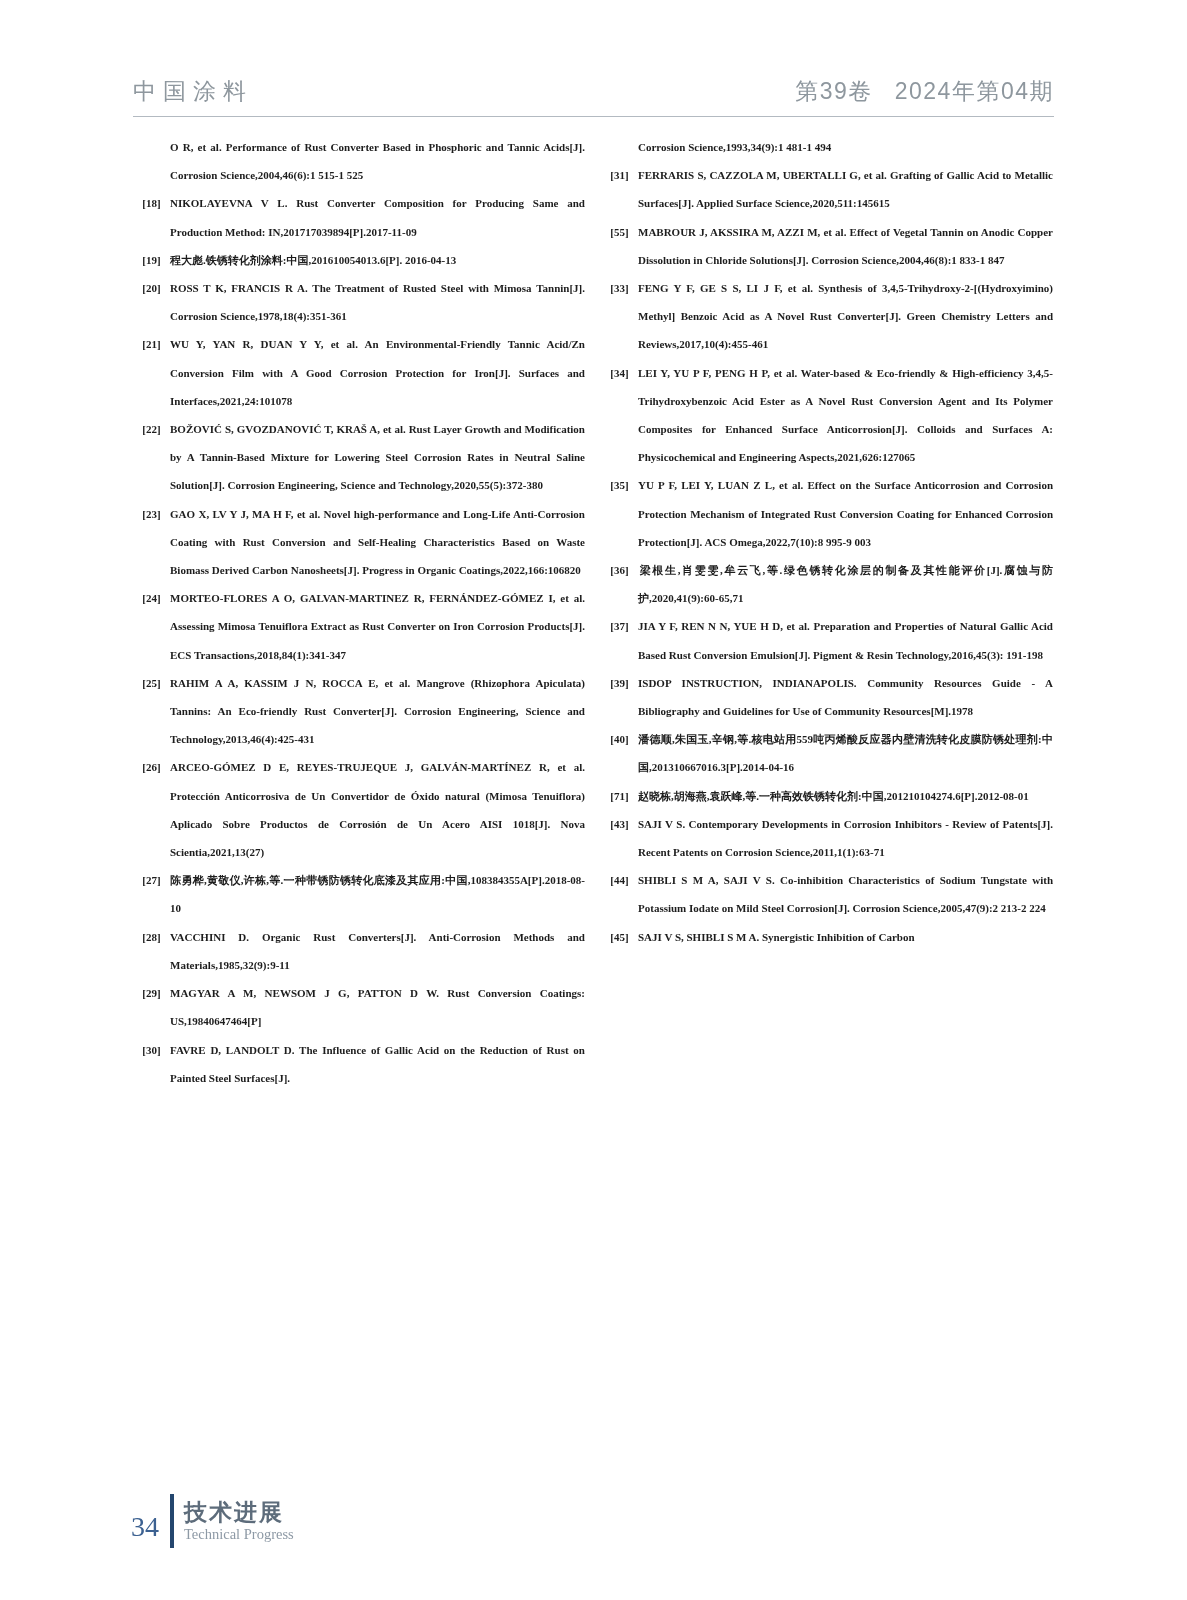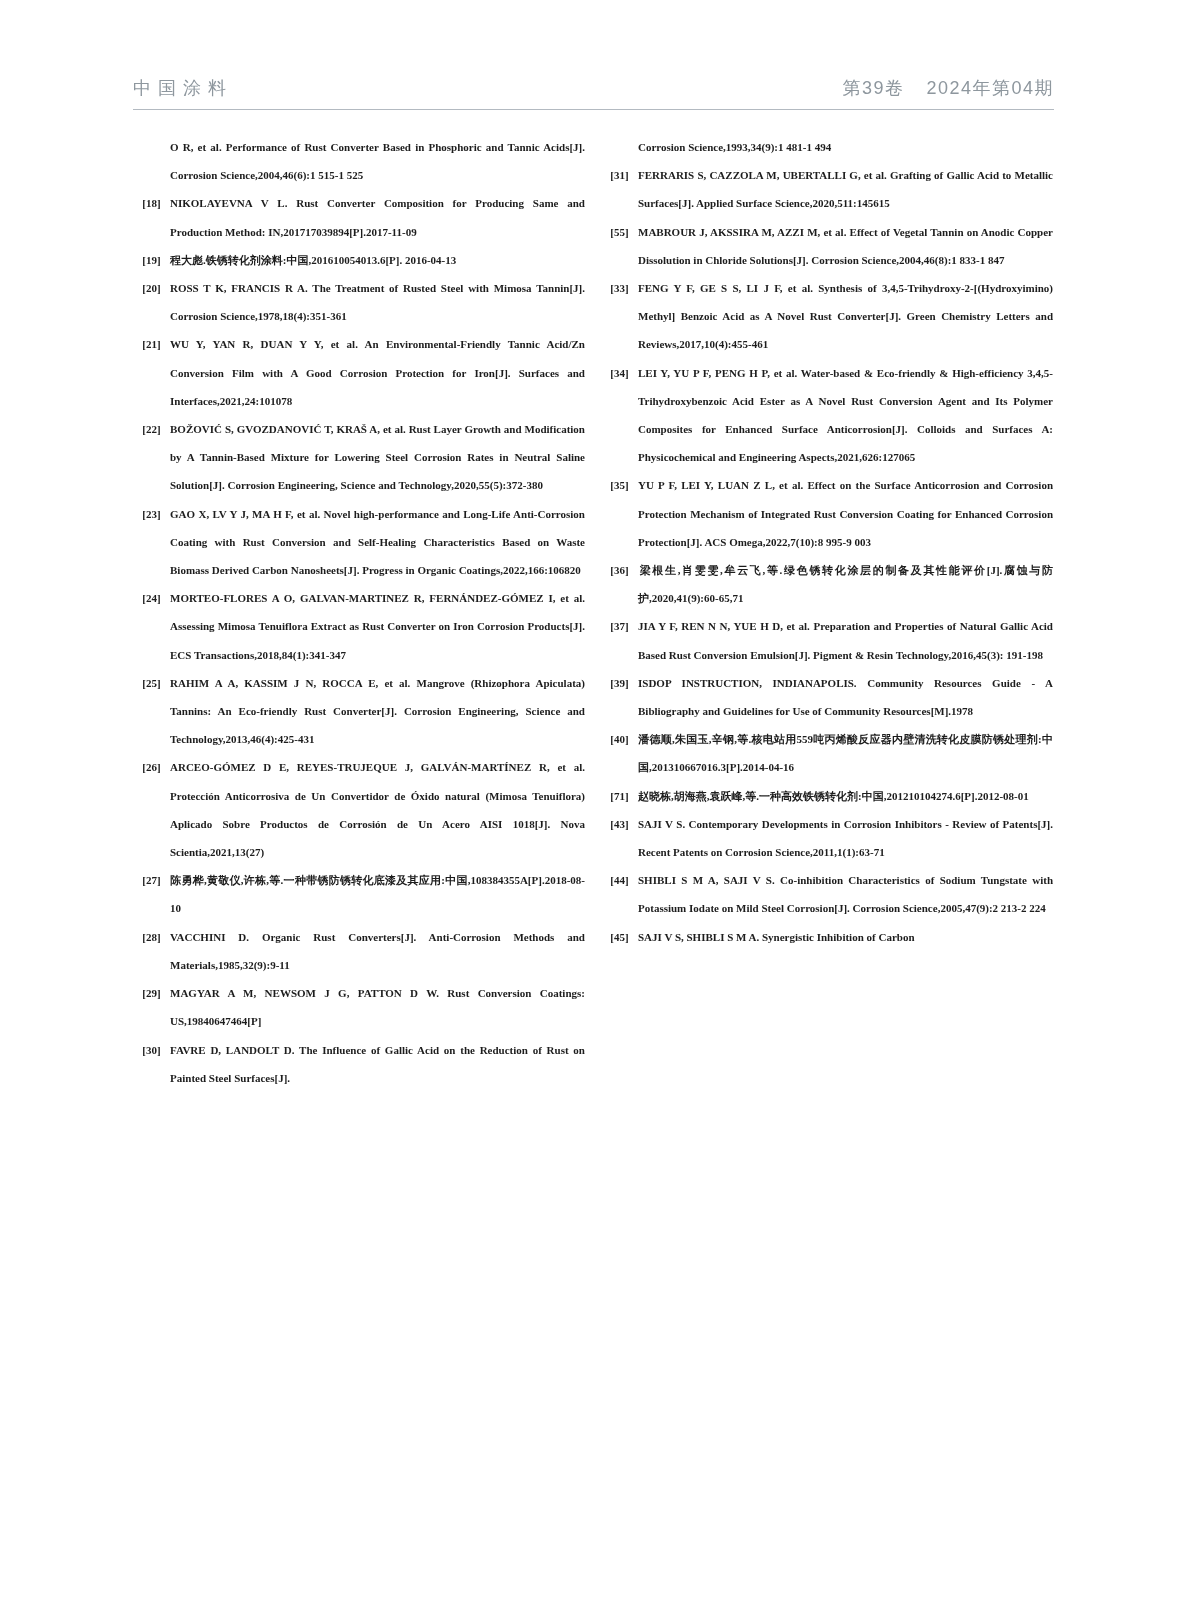--- a/index.html
+++ b/index.html
@@ -17,21 +17,21 @@
     position:absolute;
     left:133px; top:76px;
     width:921px;
     display:flex;
     justify-content:space-between;
     align-items:flex-end;
     padding-bottom:9px;
     border-bottom:1.5px solid #b3bac1;
     font-family:"Liberation Sans","DejaVu Sans",sans-serif;
     color:#8e979e;
-    font-size:18px;
+    font-size:23px;
   }
   .journal-name { letter-spacing:7px; }
   .issue-info span { letter-spacing:1.5px; }
   .issue-info .vol { margin-right:22px; }
 
   
   .col {
     position:absolute;
     top:133px;
     width:452px;
@@ -133,14 +133,22 @@
       <li class="ref"><span class="ref-label">[37]</span><span class="ref-text">JIA Y F, REN N N, YUE H D, et al. Preparation and Properties of Natural Gallic Acid Based Rust Conversion Emulsion[J]. Pigment &amp; Resin Technology,2016,45(3): 191-198</span></li>
       <li class="ref"><span class="ref-label">[39]</span><span class="ref-text">ISDOP INSTRUCTION, INDIANAPOLIS. Community Resources Guide - A Bibliography and Guidelines for Use of Community Resources[M].1978</span></li>
       <li class="ref"><span class="ref-label">[40]</span><span class="ref-text">潘德顺,朱国玉,辛钢,等.核电站用559吨丙烯酸反应器内壁清洗转化皮膜防锈处理剂:中国,201310667016.3[P].2014-04-16</span></li>
       <li class="ref"><span class="ref-label">[71]</span><span class="ref-text">赵晓栋,胡海燕,袁跃峰,等.一种高效铁锈转化剂:中国,201210104274.6[P].2012-08-01</span></li>
       <li class="ref"><span class="ref-label">[43]</span><span class="ref-text">SAJI V S. Contemporary Developments in Corrosion Inhibitors - Review of Patents[J]. Recent Patents on Corrosion Science,2011,1(1):63-71</span></li>
       <li class="ref"><span class="ref-label">[44]</span><span class="ref-text">SHIBLI S M A, SAJI V S. Co-inhibition Characteristics of Sodium Tungstate with Potassium Iodate on Mild Steel Corrosion[J]. Corrosion Science,2005,47(9):2 213-2 224</span></li>
       <li class="ref"><span class="ref-label">[45]</span><span class="ref-text">SAJI V S, SHIBLI S M A. Synergistic Inhibition of Carbon</span></li>
     </ul>
   </div>
 
+  <div class="footer">
+    <span class="page-num">34</span>
+    <span class="footer-bar"></span>
+    <span class="footer-text">
+      <span class="cn">技术进展</span>
+      <span class="en">Technical Progress</span>
+    </span>
+  </div>
 
 </div>
 
 </body></html>

